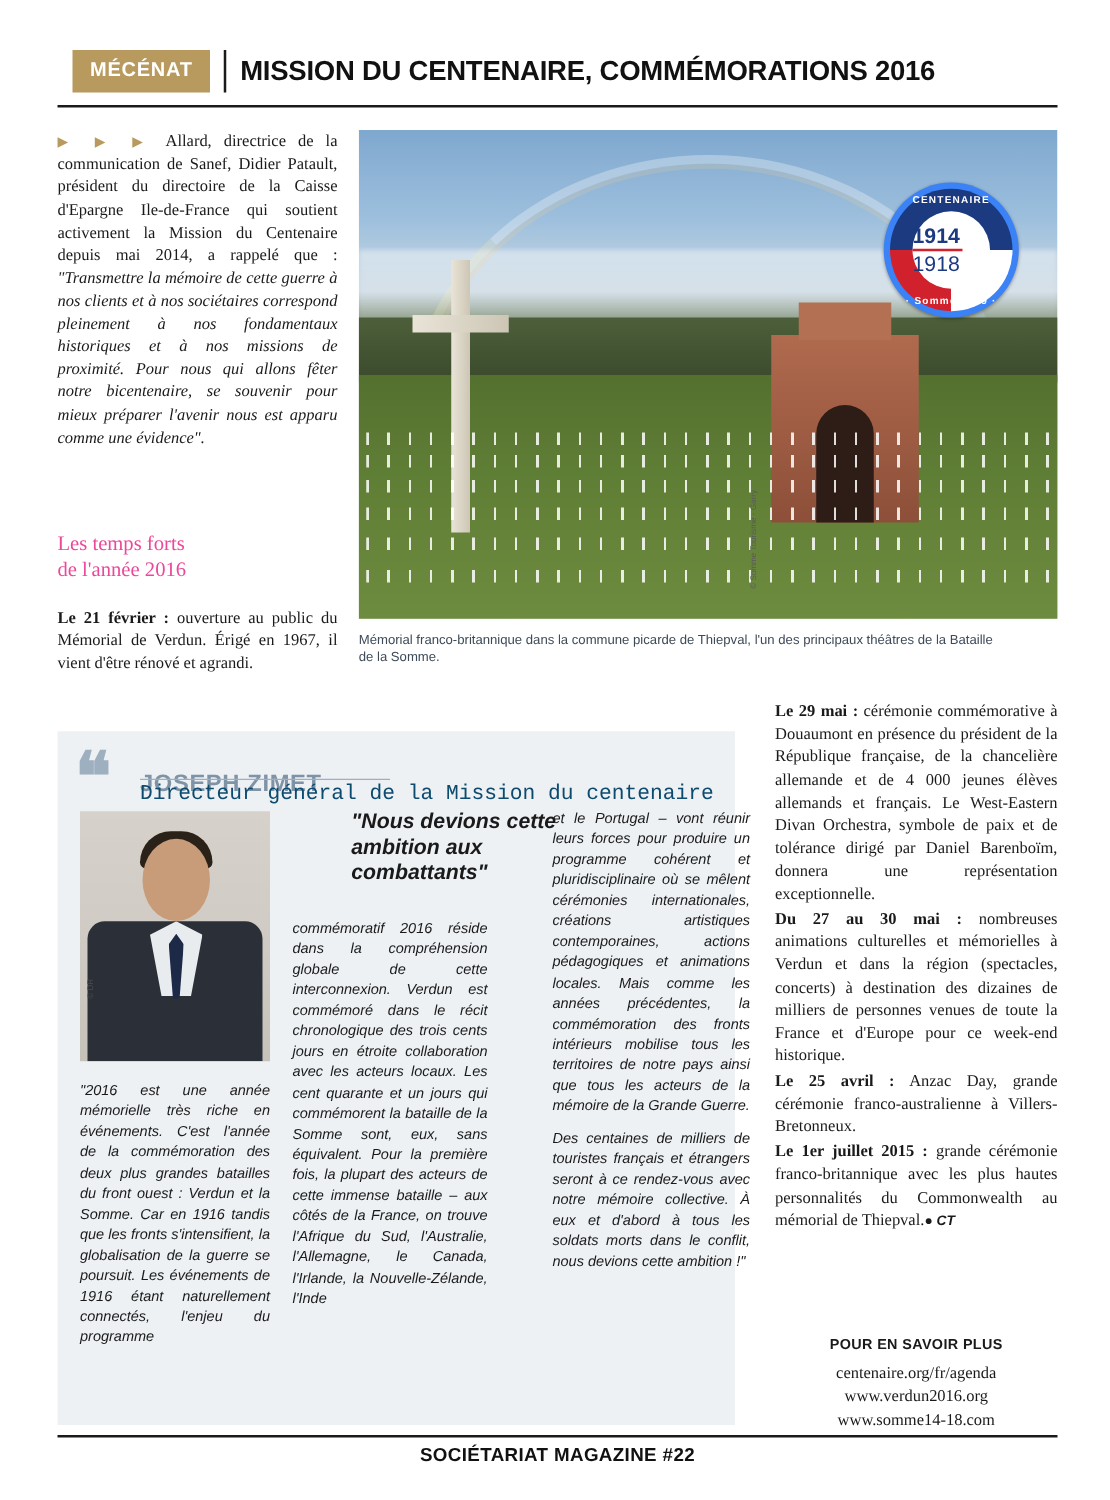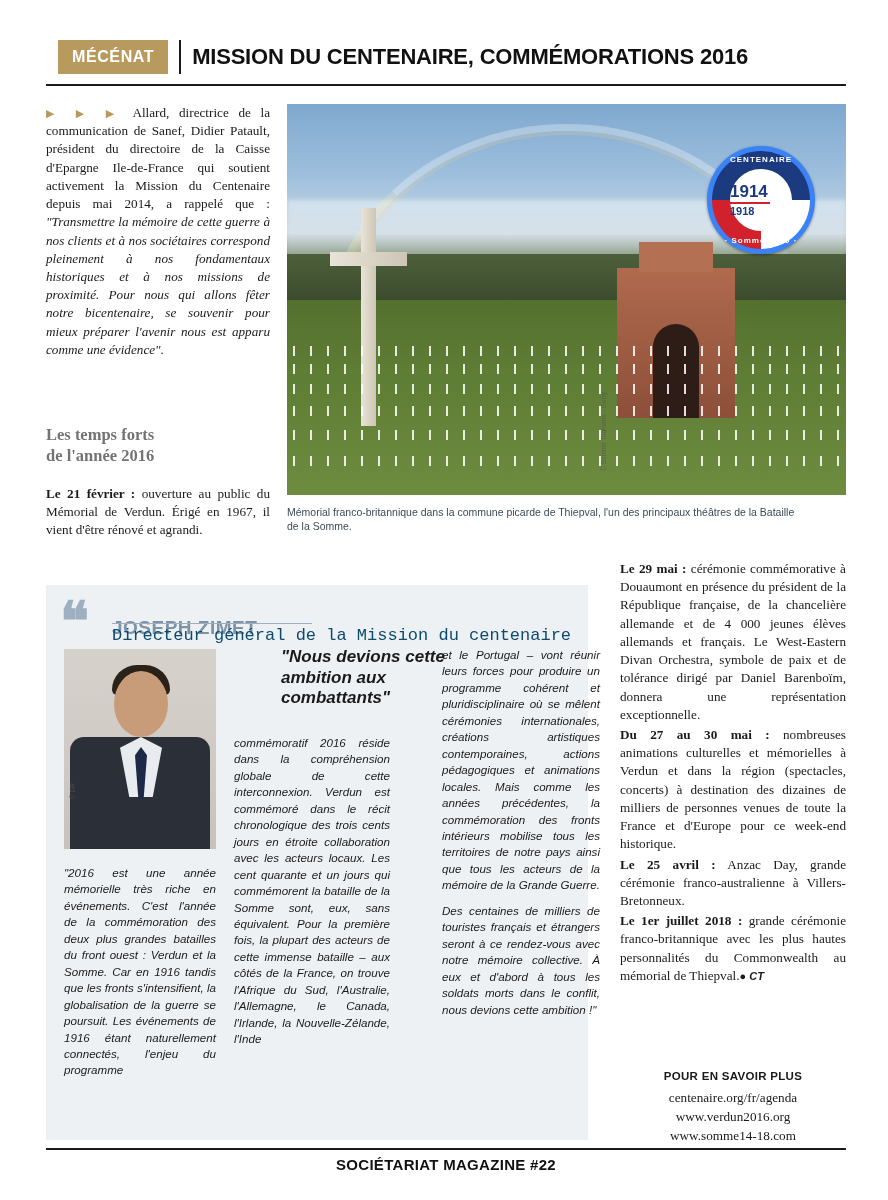--- a/index.html
+++ b/index.html
@@ -88,24 +88,24 @@
   .intro .quote-it {
     font-style: italic;
   }
 
   .subhead {
     position: absolute;
     left: 46px;
     top: 425px;
     width: 230px;
     font-family: "Liberation Serif", serif;
-    font-weight: bold;
+    font-weight: normal;
     font-size: 16.5px;
     line-height: 1.25;
-    color: #737373;
+    color: #ec4899;
   }
   .intro2 {
     position: absolute;
     left: 46px;
     top: 485px;
     width: 224px;
     font-size: 13.2px;
     line-height: 1.38;
     text-align: justify;
   }
@@ -256,21 +256,21 @@
     display: flex;
     flex-direction: column;
     align-items: flex-start;
     justify-content: center;
     font-family: "Liberation Sans", sans-serif;
     color: #1b3a80;
     line-height: 1;
   }
   .stamp-core .y1 { font-size: 17px; font-weight: bold; }
   .stamp-core .bar { width: 40px; height: 2px; background: #d0212c; margin: 2px 0; }
-  .stamp-core .y2 { font-size: 11px; font-weight: bold; }
+  .stamp-core .y2 { font-size: 17px; font-weight: normal; }
   .stamp-arc-top, .stamp-arc-bot {
     position: absolute;
     left: 0; right: 0;
     text-align: center;
     font-family: "Liberation Sans", sans-serif;
     font-size: 8px;
     font-weight: bold;
     letter-spacing: 1px;
     color: #ffffff;
   }
@@ -610,21 +610,21 @@
     <div class="iv-col-c">
       <p>et le Portugal – vont réunir leurs forces pour produire un programme cohérent et pluridisciplinaire où se mêlent cérémonies internationales, créations artistiques contemporaines, actions pédagogiques et animations locales. Mais comme les années précédentes, la commémoration des fronts intérieurs mobilise tous les territoires de notre pays ainsi que tous les acteurs de la mémoire de la Grande Guerre.</p>
       <p>Des centaines de milliers de touristes français et étrangers seront à ce rendez-vous avec notre mémoire collective. À eux et d'abord à tous les soldats morts dans le conflit, nous devions cette ambition !"</p>
     </div>
   </div>
 
   <div class="agenda">
     <p><b>Le 29 mai :</b><span> cérémonie commémorative à Douaumont en présence du président de la République française, de la chancelière allemande et de 4 000 jeunes élèves allemands et français. Le West-Eastern Divan Orchestra, symbole de paix et de tolérance dirigé par Daniel Barenboïm, donnera une représentation exceptionnelle.</span></p>
     <p><b>Du 27 au 30 mai :</b><span> nombreuses animations culturelles et mémorielles à Verdun et dans la région (spectacles, concerts) à destination des dizaines de milliers de personnes venues de toute la France et d'Europe pour ce week-end historique.</span></p>
     <p><b>Le 25 avril :</b><span> Anzac Day, grande cérémonie franco-australienne à Villers-Bretonneux.</span></p>
-    <p><b>Le 1er juillet 2018 :</b><span> grande cérémonie franco-britannique avec les plus hautes personnalités du Commonwealth au mémorial de Thiepval.</span><span class="ct">● CT</span></p>
+    <p><b>Le 1er juillet 2015 :</b><span> grande cérémonie franco-britannique avec les plus hautes personnalités du Commonwealth au mémorial de Thiepval.</span><span class="ct">● CT</span></p>
   </div>
 
   <div class="more">
     <div class="more-title">POUR EN SAVOIR PLUS</div>
     <div class="more-link">centenaire.org/fr/agenda</div>
     <div class="more-link">www.verdun2016.org</div>
     <div class="more-link">www.somme14-18.com</div>
   </div>
 
   <div class="footer-rule"></div>

